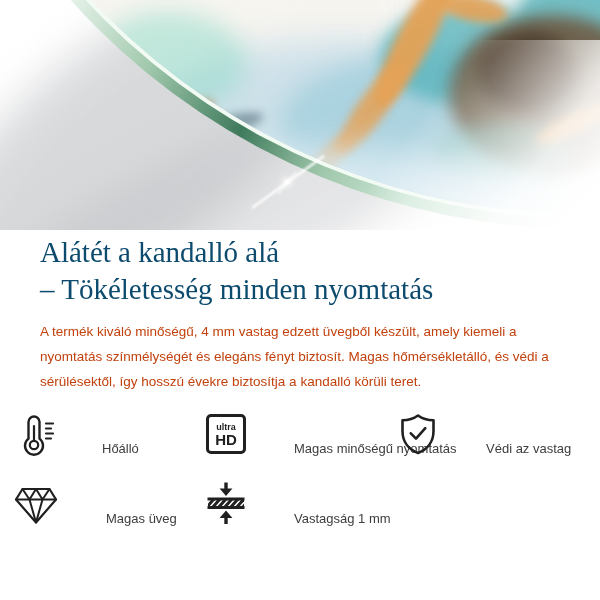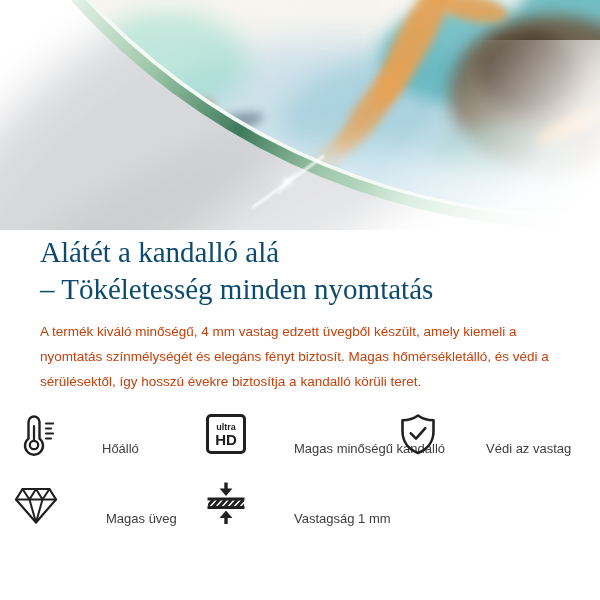--- a/index.html
+++ b/index.html
@@ -145,21 +145,21 @@
       </div>
 
       <div class="feature">
         <div class="icon-box">
           <svg width="44" height="44" viewBox="0 0 44 44">
             <rect x="3.5" y="3.5" width="37" height="37" rx="3.5" fill="none" stroke-width="3" stroke="#202020"></rect>
             <text x="22" y="17.5" text-anchor="middle" font-family="Liberation Sans, sans-serif" font-size="9" font-weight="700" fill="#202020">ultra</text>
             <text x="22" y="33" text-anchor="middle" font-family="Liberation Sans, sans-serif" font-size="15" font-weight="700" fill="#202020">HD</text>
           </svg>
         </div>
-        <div class="feature-label">Magas minőségű kandalló</div>
+        <div class="feature-label">Magas minőségű nyomtatás</div>
       </div>
 
       <div class="feature">
         <div class="icon-box">
           <svg width="44" height="44" viewBox="0 0 44 44">
             <g fill="none" stroke-linecap="round" stroke-linejoin="round" stroke="#202020">
               <path d="M22 3.5 C26.5 6.8 32 8.2 37.5 8.2 V19 C37.5 29.8 31.2 37.5 22 41 C12.8 37.5 6.5 29.8 6.5 19 V8.2 C12 8.2 17.5 6.8 22 3.5 Z" stroke-width="2.6"></path>
               <path d="M14.8 21.3 L20 26.6 L29.3 16.2" stroke-width="2.6"></path>
             </g>
           </svg>

